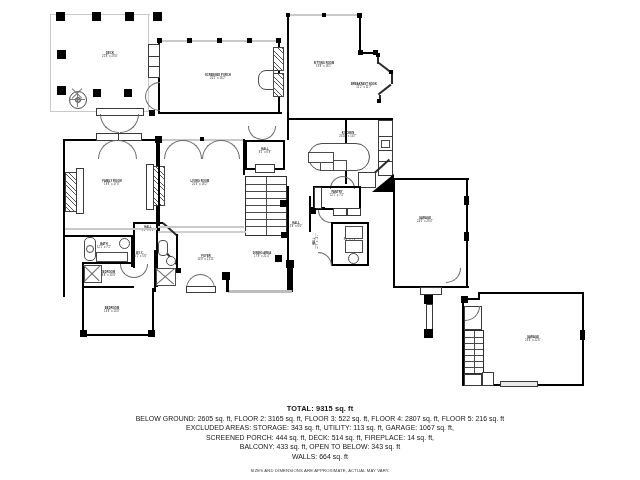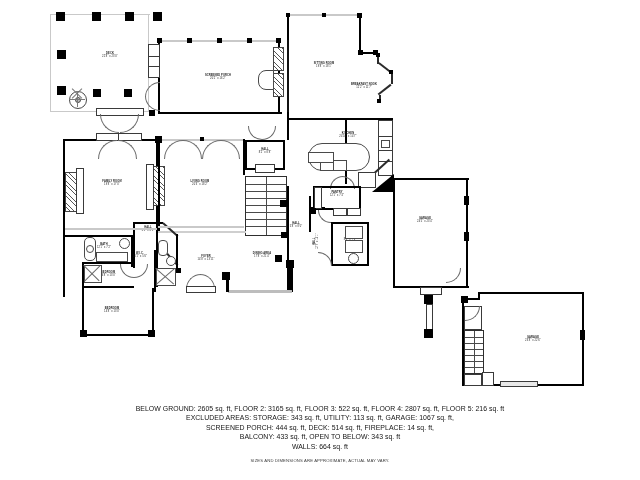--- a/index.html
+++ b/index.html
@@ -394,20 +394,21 @@
   <div class="pier" style="left:424px;top:329px;width:9px;height:9px;"></div>
 
   <div class="wall" style="left:287px;top:112px;width:2.4px;height:28px;"></div>
   <div class="wall" style="left:289px;top:118px;width:56px;height:2px;"></div>
   <div class="wall-lt" style="left:65px;top:228px;width:92px;height:1.6px;"></div>
   <div class="wall-lt" style="left:158px;top:226px;width:86px;height:1.6px;"></div>
   <div class="pier" style="left:280px;top:200px;width:7px;height:7px;"></div>
   <div class="pier" style="left:286px;top:260px;width:8px;height:8px;"></div>
 
   <div id="legend">
+    <div class="total">TOTAL: 9315 sq. ft</div>
     <div class="ln">BELOW GROUND: 2605 sq. ft, FLOOR 2: 3165 sq. ft, FLOOR 3: 522 sq. ft, FLOOR 4: 2807 sq. ft, FLOOR 5: 216 sq. ft</div>
     <div class="ln">EXCLUDED AREAS: STORAGE: 343 sq. ft, UTILITY: 113 sq. ft, GARAGE: 1067 sq. ft,</div>
     <div class="ln">SCREENED PORCH: 444 sq. ft, DECK: 514 sq. ft, FIREPLACE: 14 sq. ft,</div>
     <div class="ln">BALCONY: 433 sq. ft, OPEN TO BELOW: 343 sq. ft</div>
     <div class="ln">WALLS: 664 sq. ft</div>
     <div class="disc">SIZES AND DIMENSIONS ARE APPROXIMATE, ACTUAL MAY VARY.</div>
   </div>
 
 </div>
 

